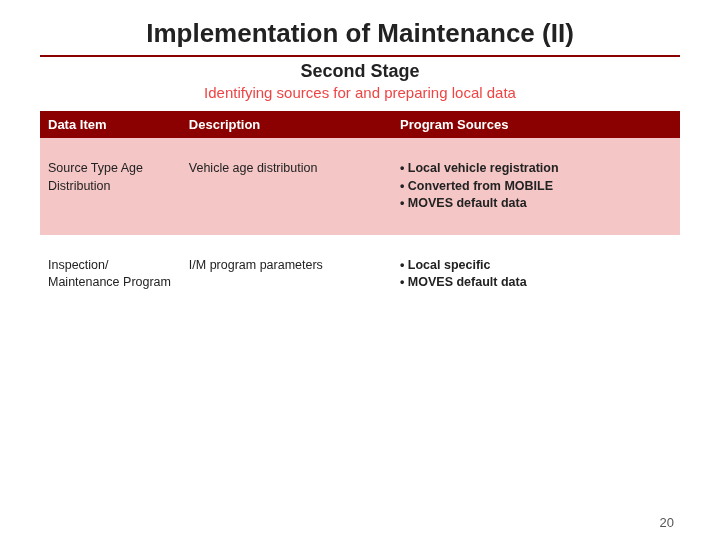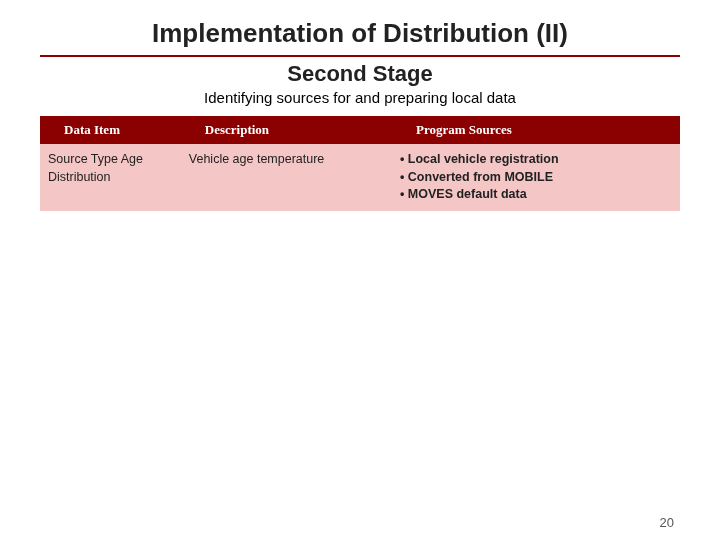--- a/index.html
+++ b/index.html
@@ -24,63 +24,62 @@
     }
 
     .divider {
       width: 100%;
       border: none;
       border-top: 2px solid #8B0000;
       margin-bottom: 4px;
     }
 
     .second-stage {
-      font-size: 22px;
+      font-size: 18px;
       font-weight: bold;
       text-align: center;
       color: #222;
       margin-bottom: 2px;
     }
 
     .subtitle {
       font-size: 15px;
       text-align: center;
-      color: #000000;
+      color: #ef4444;
       margin-bottom: 10px;
     }
 
     table {
       width: 100%;
       border-collapse: collapse;
       font-size: 12.5px;
     }
 
     thead tr {
       background-color: #8B0000;
       color: #fff;
     }
 
     thead th {
-      padding: 6px 24px;
+      padding: 6px 8px;
       text-align: left;
       font-weight: bold;
       font-size: 13px;
-      font-family: Liberation Serif, serif;
     }
 
     tbody tr:nth-child(odd) {
       background-color: #f5c6c6;
     }
 
     tbody tr:nth-child(even) {
       background-color: #fff;
     }
 
     tbody td {
-      padding: 7px 8px;
+      padding: 22px 8px;
       vertical-align: top;
       color: #222;
       line-height: 1.4;
     }
 
     .col-data { width: 22%; }
     .col-desc { width: 33%; }
     .col-sources { width: 45%; }
 
     ul.source-list {
@@ -99,41 +98,51 @@
       position: absolute;
       bottom: 10px;
       right: 46px;
       font-size: 13px;
       color: #555;
     }
   </style>
 </head>
 <body>
 
-<h1 class="main-title">Implementation of Distribution (II)</h1>
+<h1 class="main-title">Implementation of Maintenance (II)</h1>
 <hr class="divider">
 <div class="second-stage">Second Stage</div>
 <div class="subtitle">Identifying sources for and preparing local data</div>
 
 <table>
   <thead>
     <tr>
       <th class="col-data">Data Item</th>
       <th class="col-desc">Description</th>
       <th class="col-sources">Program Sources</th>
     </tr>
   </thead>
   <tbody id="table-body">
   <tr>
         <td class="col-data">Source Type Age Distribution</td>
-        <td class="col-desc">Vehicle age temperature</td>
+        <td class="col-desc">Vehicle age distribution</td>
         <td class="col-sources">
           <ul class="source-list">
             <li>Local vehicle registration</li>
             <li>Converted from MOBILE</li>
+            <li>MOVES default data</li>
+          </ul>
+        </td>
+      </tr>
+      <tr>
+        <td class="col-data">Inspection/ Maintenance Program</td>
+        <td class="col-desc">I/M program parameters</td>
+        <td class="col-sources">
+          <ul class="source-list">
+            <li>Local specific</li>
             <li>MOVES default data</li>
           </ul>
         </td>
       </tr>
     </tbody>
 </table>
 
 <div class="page-number">20</div>
 
 </body></html>

